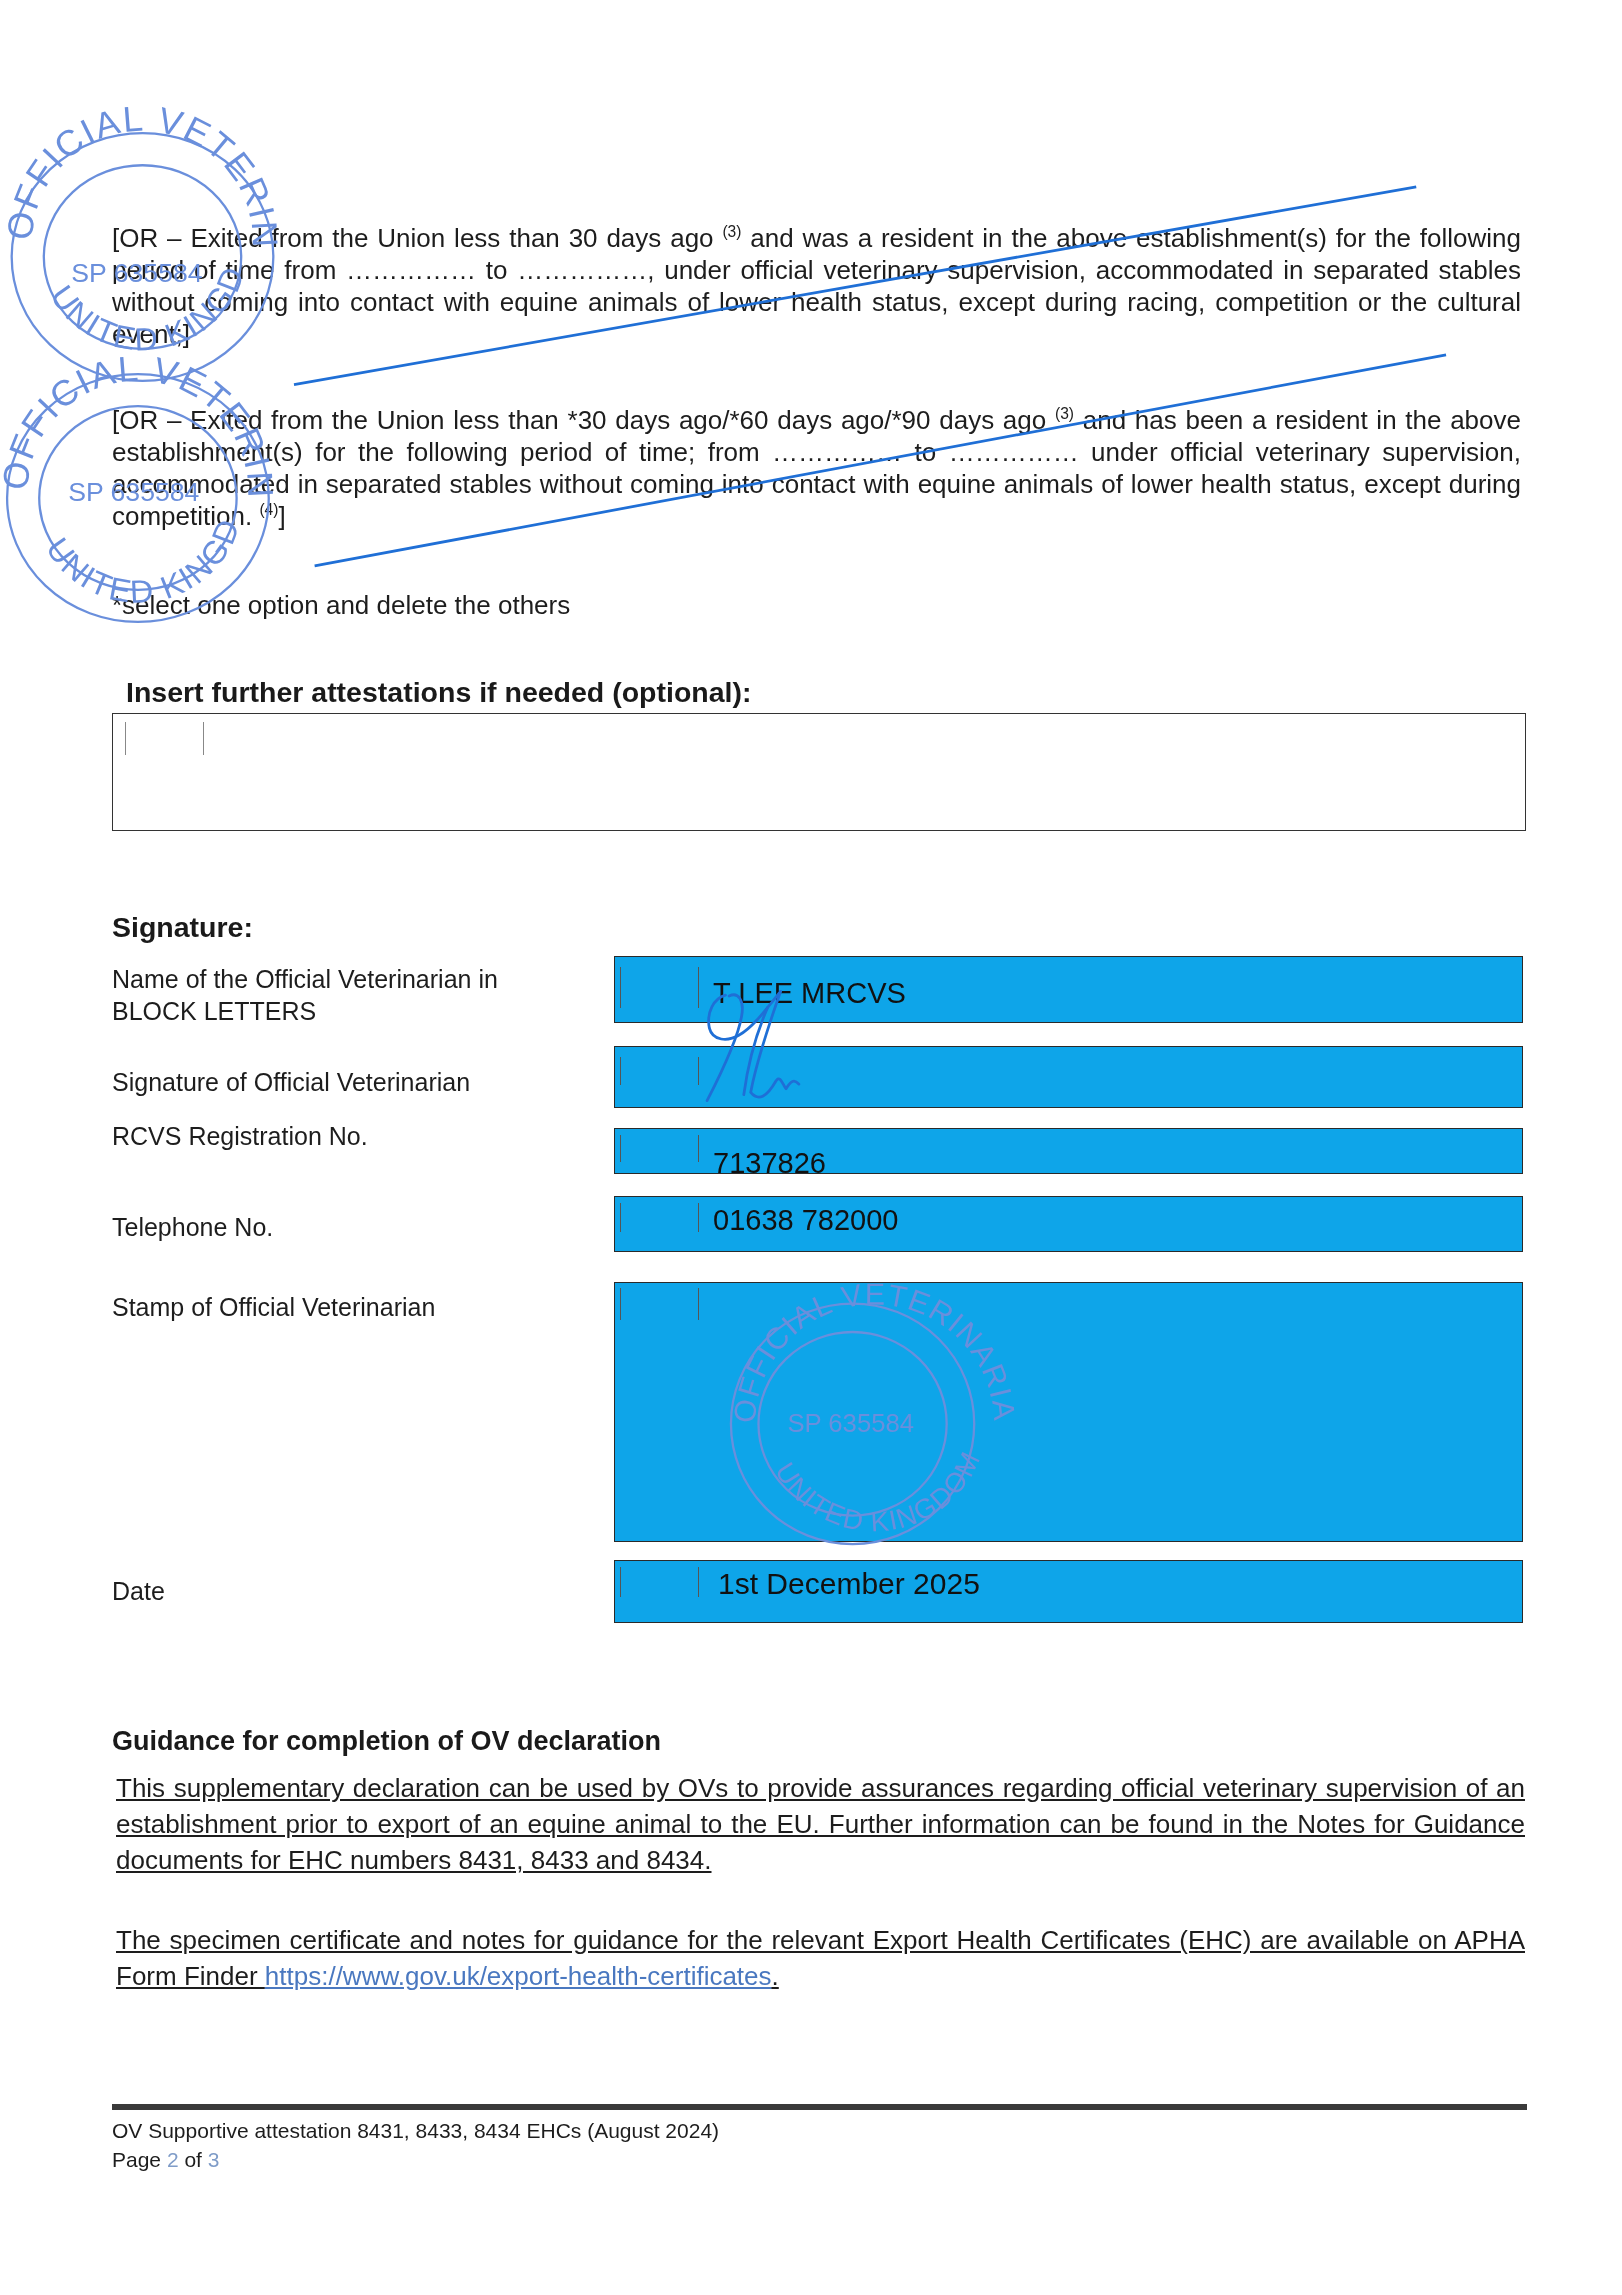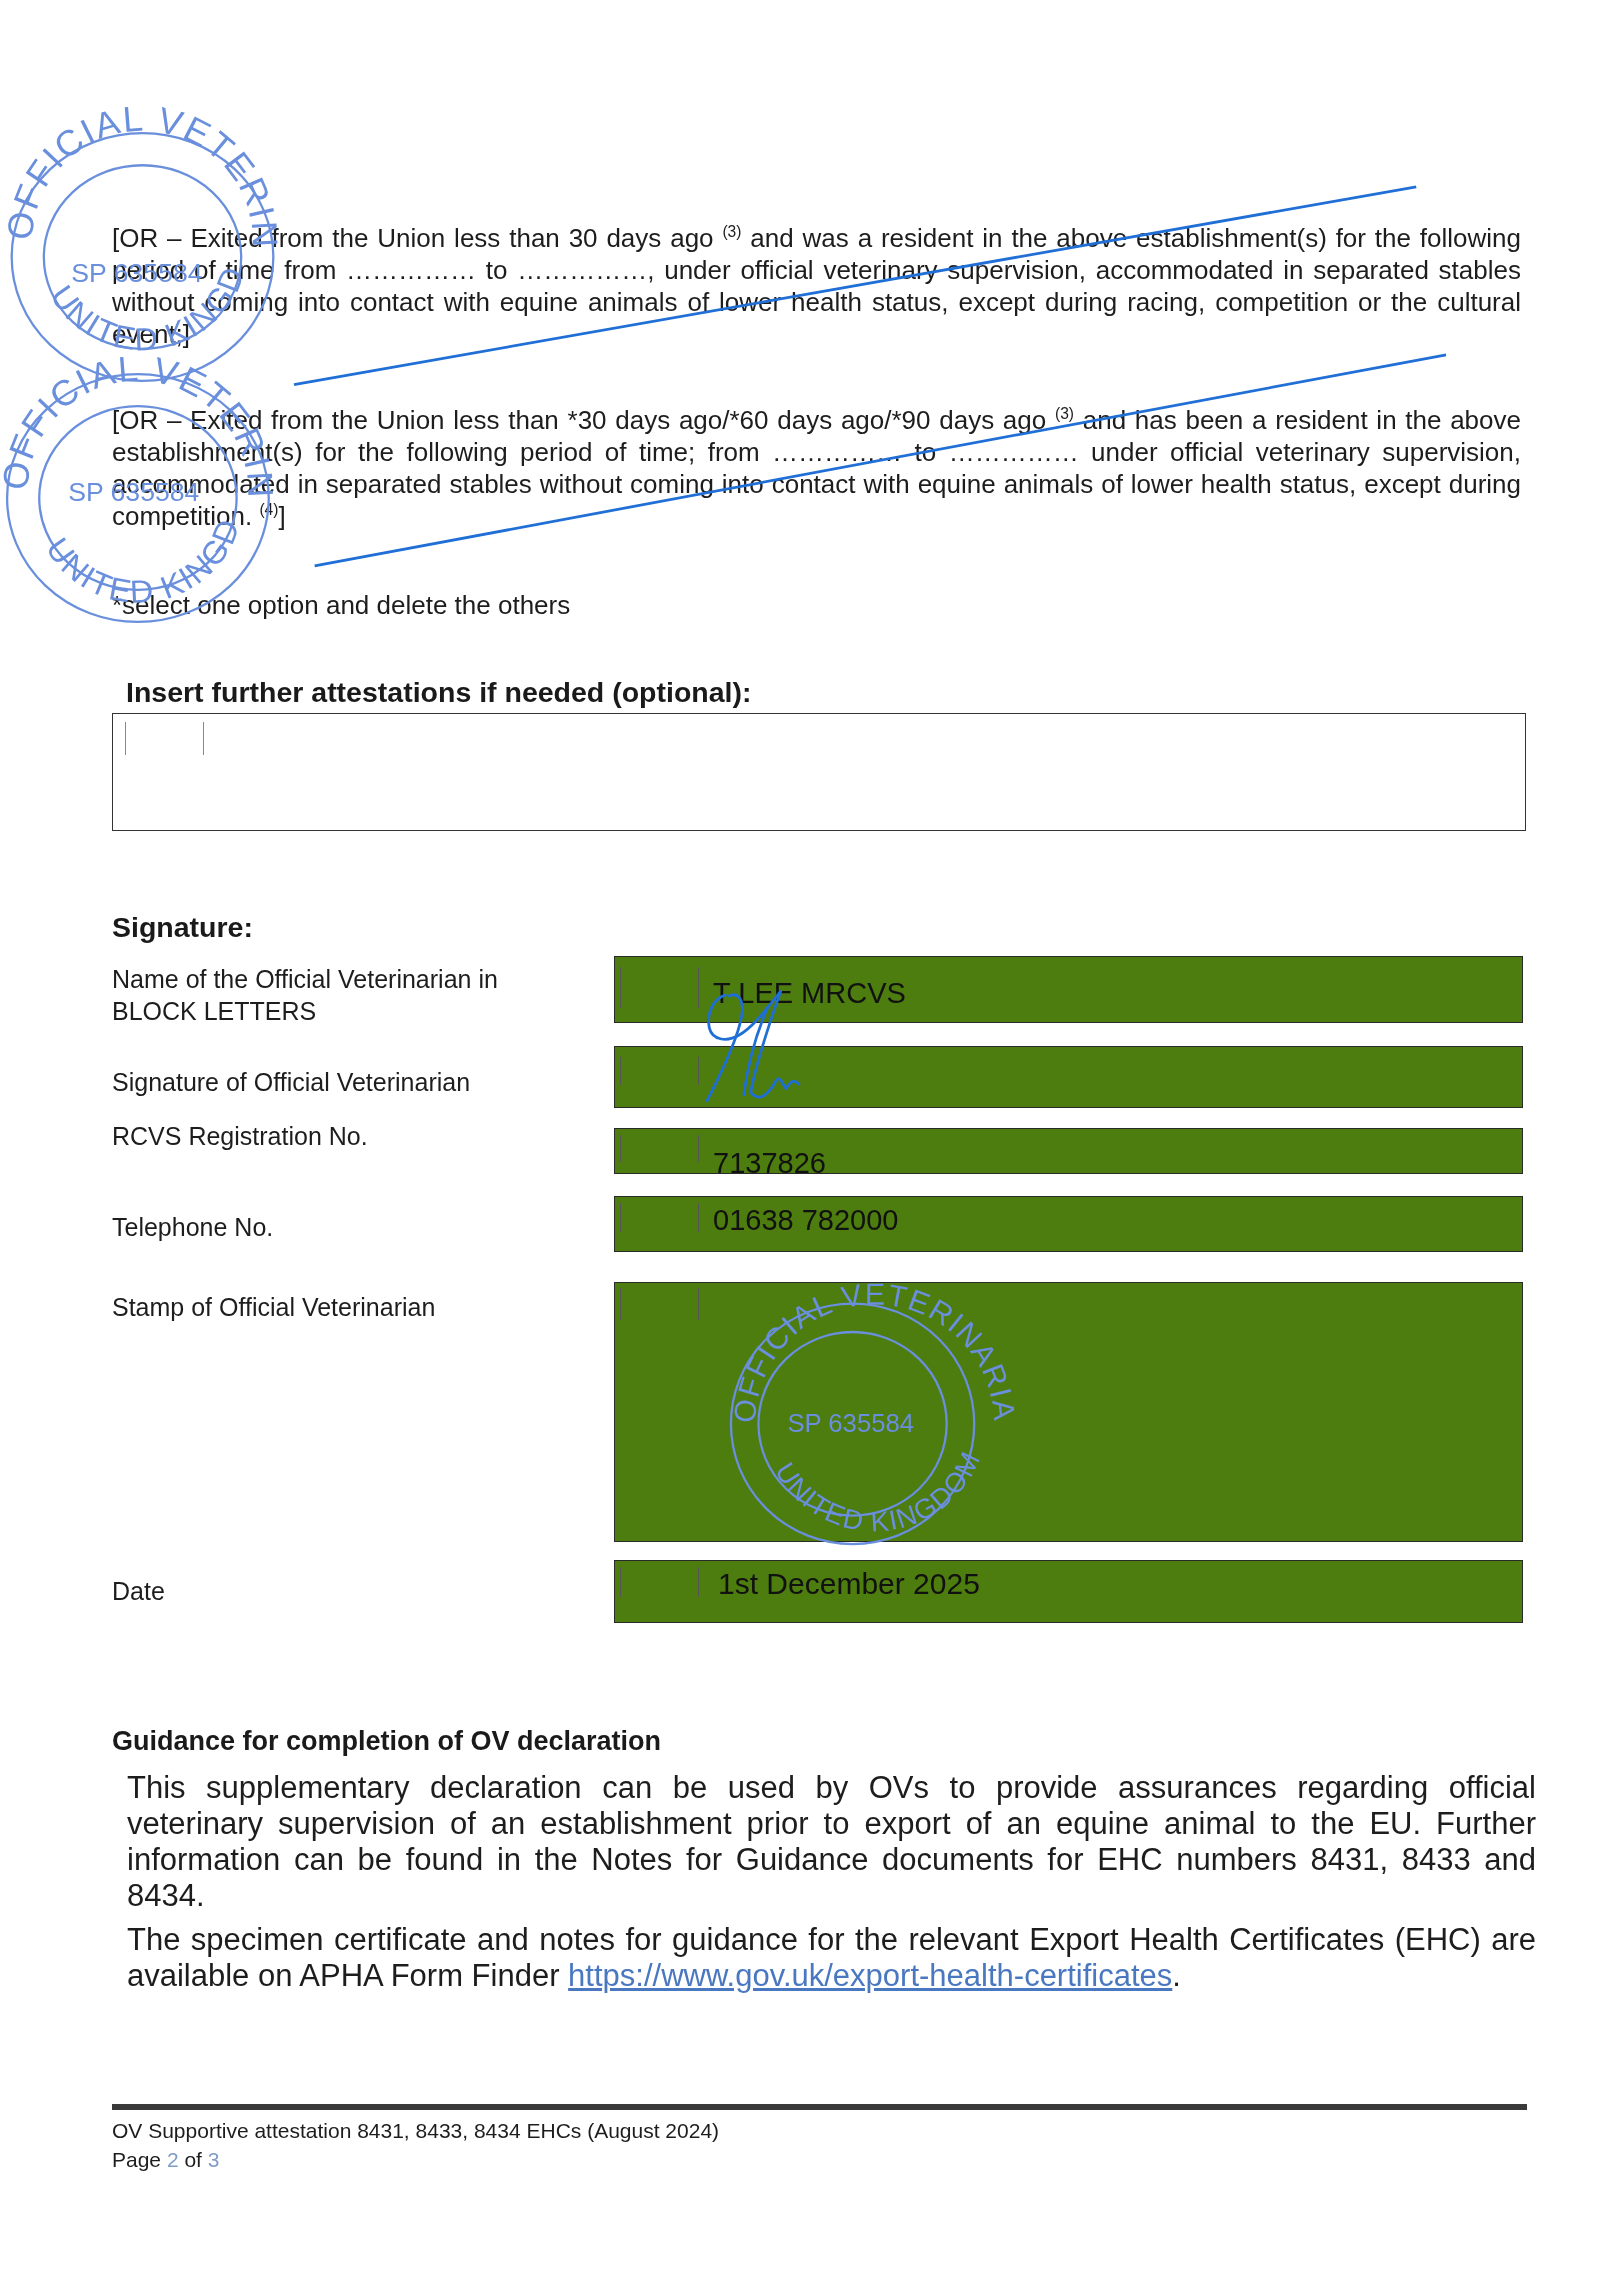--- a/index.html
+++ b/index.html
@@ -10,37 +10,37 @@
   .abs { position: absolute; }
   .para {
     position: absolute; left: 112px; width: 1409px;
     font-size: 26px; line-height: 32px; text-align: justify; color: #1d1d1d;
   }
   .para sup { font-size: 15.6px; line-height: 0; vertical-align: 10px; }
   .section-title { position: absolute; font-weight: bold; font-size: 28.5px; color: #1a1a1a; }
   .label { position: absolute; left: 112px; font-size: 25px; line-height: 32px; color: #1d1d1d; }
   .field {
     position: absolute; left: 614px; width: 909px;
-    border: 1.8px solid #2a2a2a; box-sizing: border-box; background: #4d7c0f;
+    border: 1.8px solid #2a2a2a; box-sizing: border-box; background: #0ea5e9;
   }
   .field .tick1, .field .tick2 {
     position: absolute; top: 10px; width: 0.9px; background: #555;
   }
   .field .tick1 { left: 4.6px; }
   .field .tick2 { left: 83px; }
   .field .value {
     position: absolute; left: 98px; font-size: 29px; color: #111; white-space: nowrap;
   }
   .attest-box {
     position: absolute; left: 112px; top: 713px; width: 1414px; height: 118px;
     border: 1.8px solid #333; box-sizing: border-box;
   }
   .attest-box .tick1 { position:absolute; left: 11.5px; top: 8.3px; width: 0.9px; height: 33px; background: #888; }
   .attest-box .tick2 { position:absolute; left: 90px; top: 8.3px; width: 0.9px; height: 33px; background: #888; }
-  .guidance-body { position: absolute; left: 127px; width: 1409px; font-size: 31px; line-height: 36px; text-align: justify; color: #1d1d1d; }
+  .guidance-body { position: absolute; left: 116px; width: 1409px; font-size: 26px; line-height: 36px; text-align: justify; color: #1d1d1d; text-decoration: underline; }
   .link { color: #4a78c0; text-decoration: underline; }
   .footer-rule { position: absolute; left: 112px; top: 2104px; width: 1415px; height: 5.5px; background: #3a3a3a; }
   .footer-text { position: absolute; left: 112px; font-size: 21px; line-height: 28.5px; color: #1d1d1d; }
   .pg-num { color: #7f9cc8; }
   svg.overlay { position: absolute; left: 0; top: 0; pointer-events: none; }
 </style>
 </head>
 <body>
 
 <div class="para" style="top:222px;">

